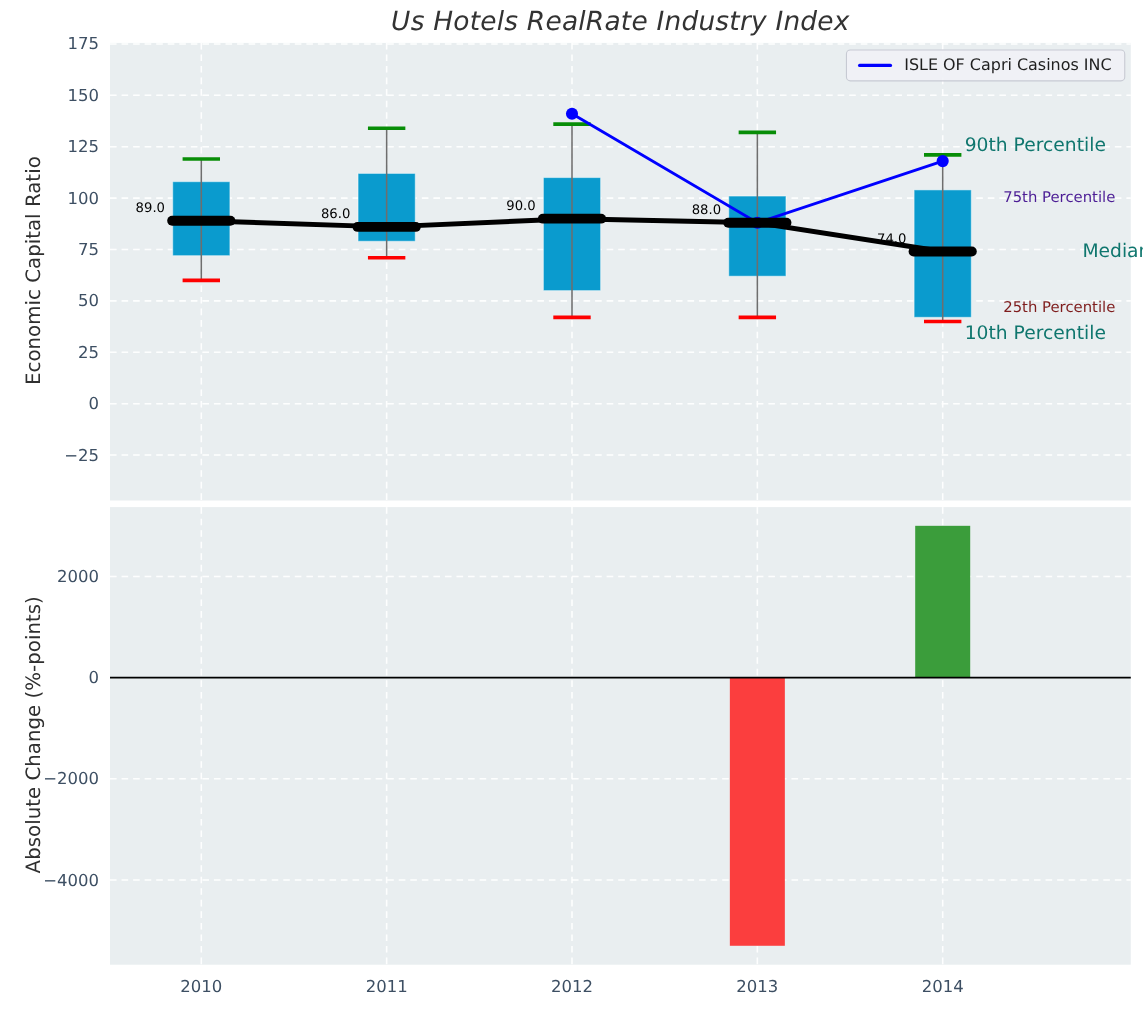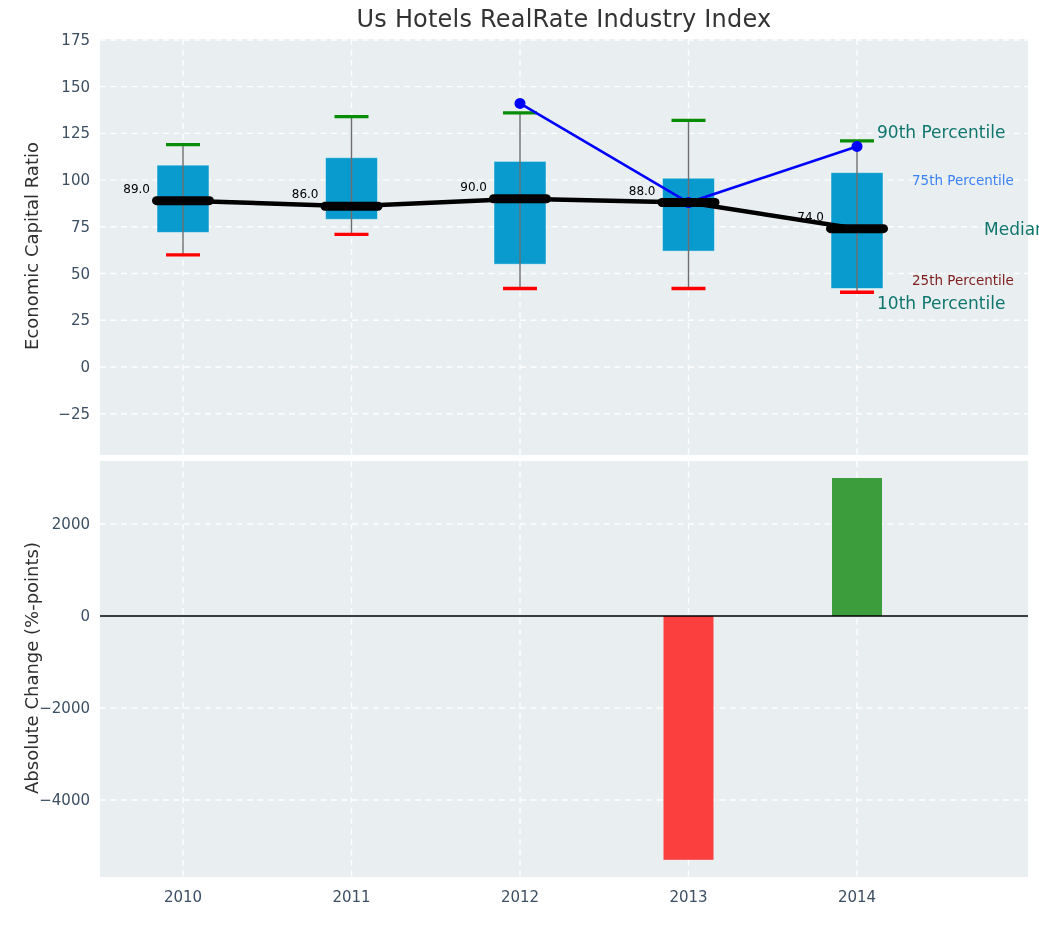--- a/index.html
+++ b/index.html
@@ -6,21 +6,21 @@
   .figure{
     position:relative;
     width:1039px;height:942px;
     background:#ffffff;
     font-family:"DejaVu Sans","Liberation Sans",sans-serif;
     overflow:hidden;
   }
   #chart-svg{position:absolute;left:0;top:0;}
   .chart-title{
     position:absolute;left:100px;top:5px;width:928px;
-    text-align:center;font-size:24px;color:#333333;letter-spacing:.2px;
+    text-align:center;font-size:24px;color:#333333;letter-spacing:.2px;font-style:italic;
   }
   .ylabel{
     position:absolute;white-space:nowrap;font-size:18px;color:#2f2f2f;
     transform:translate(-50%,-50%) rotate(-90deg);
   }
   .ylabel-top{left:31px;top:246px;}
   .ylabel-bottom{left:31px;top:668px;}
   .xlabel{
     position:absolute;left:100px;top:911px;width:928px;
     text-align:center;font-size:17px;color:#2f2f2f;
@@ -149,19 +149,23 @@
         <rect x="826" y="224.18553459119497" width="62" height="9" rx="4.5" fill="#000000"></rect>
         <text x="824" y="220.68553459119497" text-anchor="end" font-size="12" fill="#000000" font-family="&quot;DejaVu Sans&quot;,&quot;Liberation Sans&quot;,sans-serif">74.0</text>
       </g>
     </svg>
 
   <div class="chart-title" style="color: rgb(51, 51, 51);">Us Hotels RealRate Industry Index</div>
 
   <div class="ylabel ylabel-top">Economic Capital Ratio</div>
   <div class="ylabel ylabel-bottom">Absolute Change (%-points)</div>
 
+  <div class="legend">
+    <span class="legend-swatch" style="background: rgb(0, 0, 255);"></span>
+    <span class="legend-label">ISLE OF Capri Casinos INC</span>
+  </div>
 
   <div class="annotation ann-big ann-90">90th Percentile</div>
-  <div class="annotation ann-small ann-75" style="color: #3b82f6;">75th Percentile</div>
+  <div class="annotation ann-small ann-75" style="color: #4c1d95;">75th Percentile</div>
   <div class="annotation ann-big ann-med">Median</div>
   <div class="annotation ann-small ann-25" style="color: #7f1d1d;">25th Percentile</div>
   <div class="annotation ann-big ann-10">10th Percentile</div>
 </div>
 
 </body></html>

